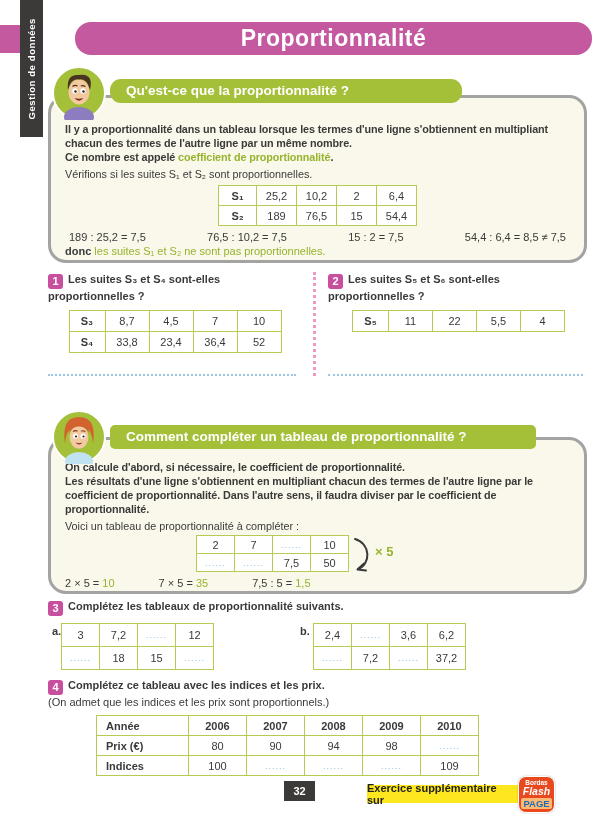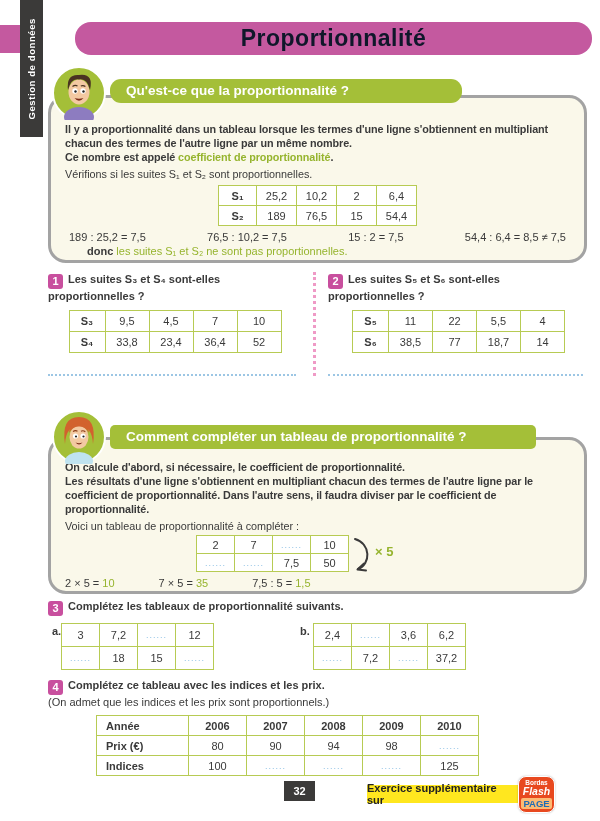--- a/index.html
+++ b/index.html
@@ -10,21 +10,21 @@
     font-family: "Liberation Sans", "DejaVu Sans", sans-serif;
     color: #3a3a3a;
     overflow: hidden;
   }
 
   
   .title-bar {
     position: absolute; left: 75px; top: 22px; width: 517px; height: 33px;
     background: #c4599f; border-radius: 16px;
     display: flex; align-items: center; justify-content: center;
-    color: #0f172a; font-size: 23px; font-weight: bold; letter-spacing: .5px;
+    color: #ffffff; font-size: 23px; font-weight: bold; letter-spacing: .5px;
   }
   .pink-stub { position: absolute; left: 0; top: 25px; width: 20px; height: 28px; background: #c4599f; }
   .side-tab {
     position: absolute; left: 20px; top: 0; width: 23px; height: 137px;
     background: #3b3a39; display: flex; align-items: center; justify-content: center;
   }
   .side-tab span {
     writing-mode: vertical-rl; transform: rotate(180deg);
     color: #fff; font-size: 9.5px; font-weight: bold; letter-spacing: .6px; white-space: nowrap;
   }
@@ -60,21 +60,21 @@
   td, th { border: 1.5px solid #b7cb53; background: #fff; text-align: center; font-size: 11px; }
   th { font-weight: bold; }
   .dots { color: #8ec1e4; font-size: 9px; letter-spacing: 1px; }
 
   .s-table { margin: 5px auto 4px auto; }
   .s-table th { width: 38px; height: 20px; }
   .s-table td { width: 40px; height: 20px; }
 
   .calc-line { display: flex; justify-content: space-between; margin-top: 5px; padding: 0 4px; font-size: 11px; }
   .conclusion { margin-top: 2px; font-size: 11px; }
-  .conclusion b { color: #3a3a3a; margin-left: 22px; }
+  .conclusion b { color: #3a3a3a; }
 
   
   .ex-row {
     position: absolute; left: 48px; top: 272px; width: 541px; height: 104px;
     display: grid; grid-template-columns: 254px 26px 261px;
   }
   .ex-col { position: relative; height: 104px; }
   .ex-divider { border-left: 3px dotted #ef9ac6; height: 104px; margin-left: 11px; }
   .ex-badge {
     display: inline-block; width: 15px; height: 15px; background: #c84f9e; border-radius: 3px;
@@ -205,21 +205,21 @@
 
 <div class="ex-row">
   <div class="ex-col">
     <div class="ex-question">
       <span class="ex-badge">1</span><span>Les suites S₃ et S₄ sont-elles proportionnelles ?</span>
     </div>
     <table class="ex-table">
       <tbody>
           <tr>
         <th>S₃</th>
-        <td>9,5</td>
+        <td>8,7</td>
         <td>4,5</td>
         <td>7</td>
         <td>10</td>
       </tr>
       <tr>
         <th>S₄</th>
         <td>33,8</td>
         <td>23,4</td>
         <td>36,4</td>
         <td>52</td>
@@ -236,27 +236,20 @@
       <span class="ex-badge">2</span><span>Les suites S₅ et S₆ sont-elles proportionnelles ?</span>
     </div>
     <table class="ex-table">
       <tbody>
           <tr>
         <th>S₅</th>
         <td>11</td>
         <td>22</td>
         <td>5,5</td>
         <td>4</td>
-      </tr>
-      <tr>
-        <th>S₆</th>
-        <td>38,5</td>
-        <td>77</td>
-        <td>18,7</td>
-        <td>14</td>
       </tr>
     </tbody>
       </table>
     <div class="answer-line"></div>
   </div>
 </div>
 
 <div class="avatar avatar2">
   <svg width="54" height="54" viewBox="0 0 54 54">
     <circle cx="27" cy="27" r="26" fill="#a4bf38" stroke="#fff" stroke-width="2"></circle>
@@ -375,21 +368,21 @@
       <td class="val">94</td>
       <td class="val">98</td>
       <td class="val dots">......</td>
     </tr>
     <tr>
       <td class="rowhead">Indices</td>
       <td class="val">100</td>
       <td class="val dots">......</td>
       <td class="val dots">......</td>
       <td class="val dots">......</td>
-      <td class="val">125</td>
+      <td class="val">109</td>
     </tr>
   </tbody>
     </table>
 </div>
 
 <div class="page-badge">
   <span>32</span>
 </div>
 <div class="supp-bar">
   <span>Exercice supplémentaire sur</span>

